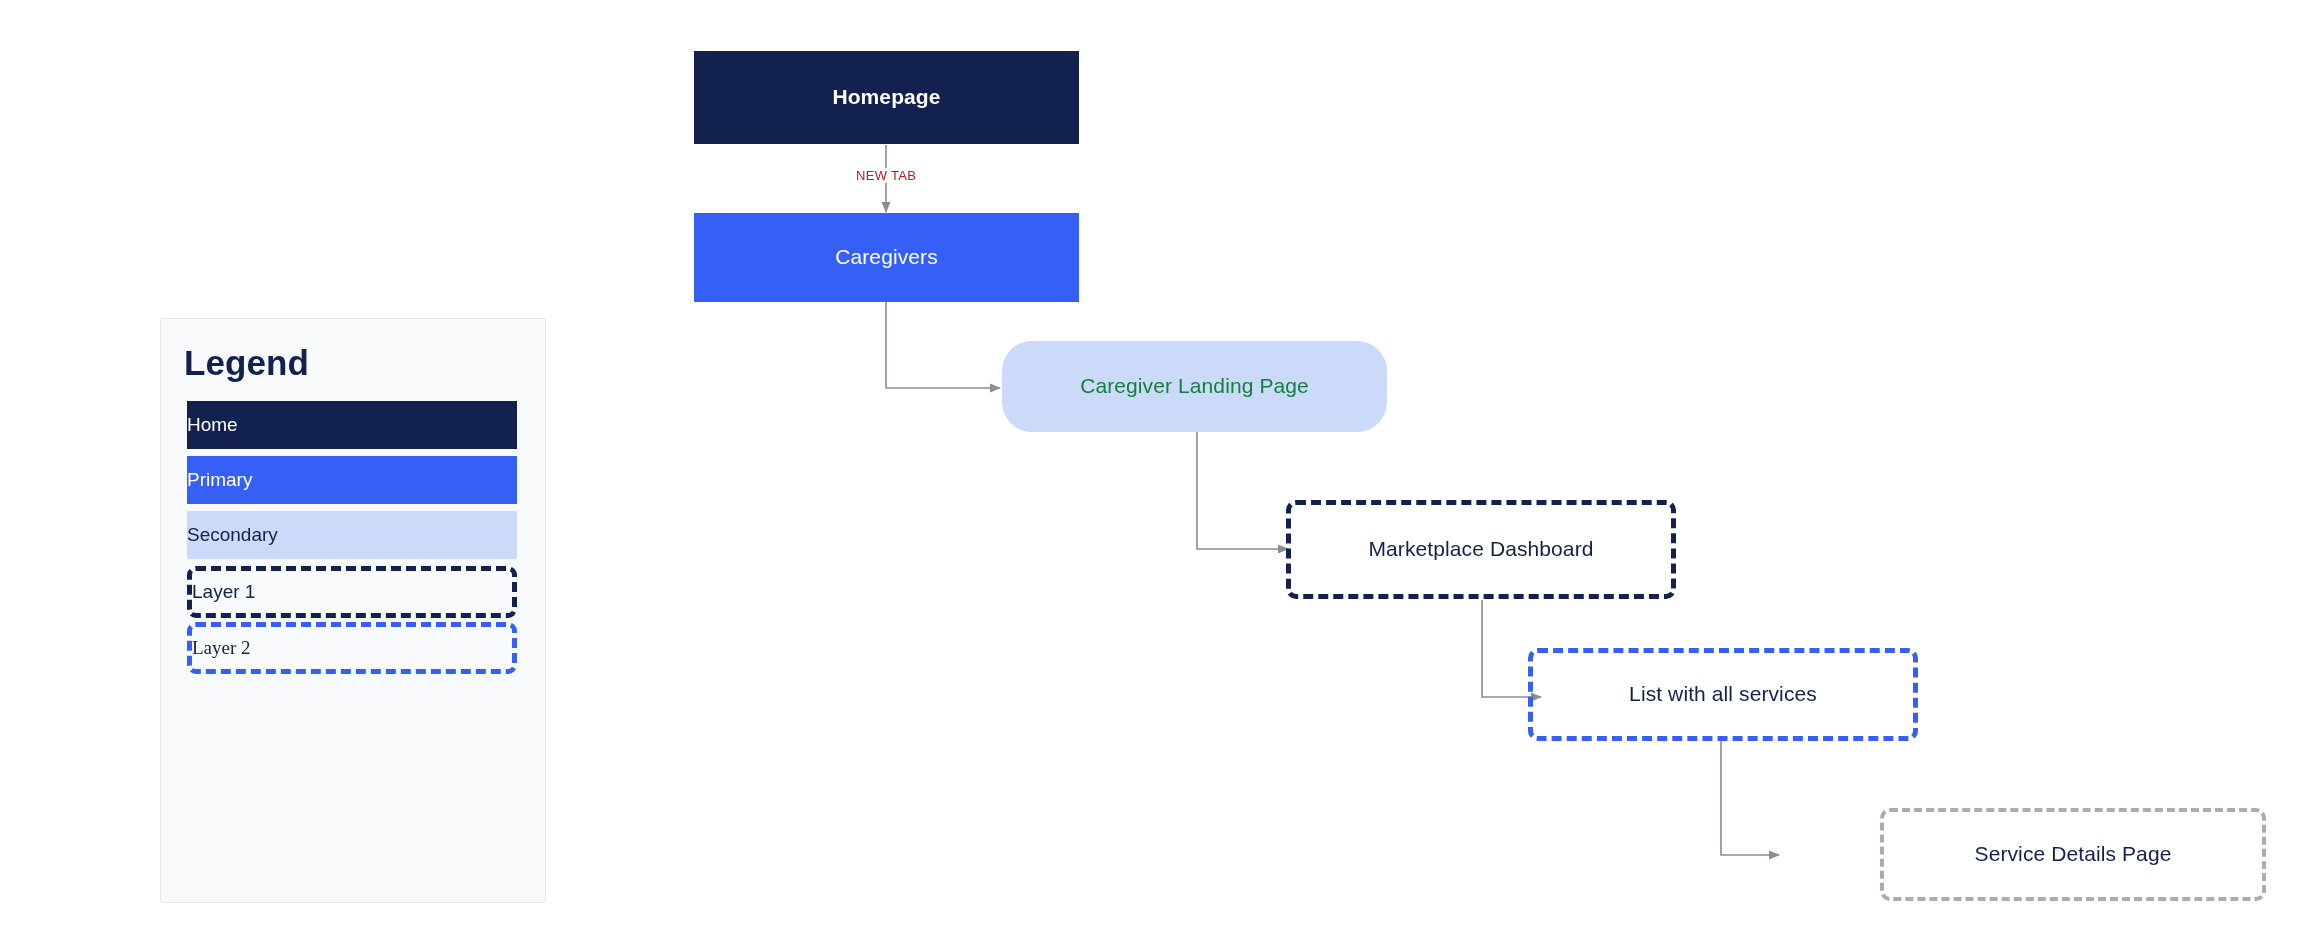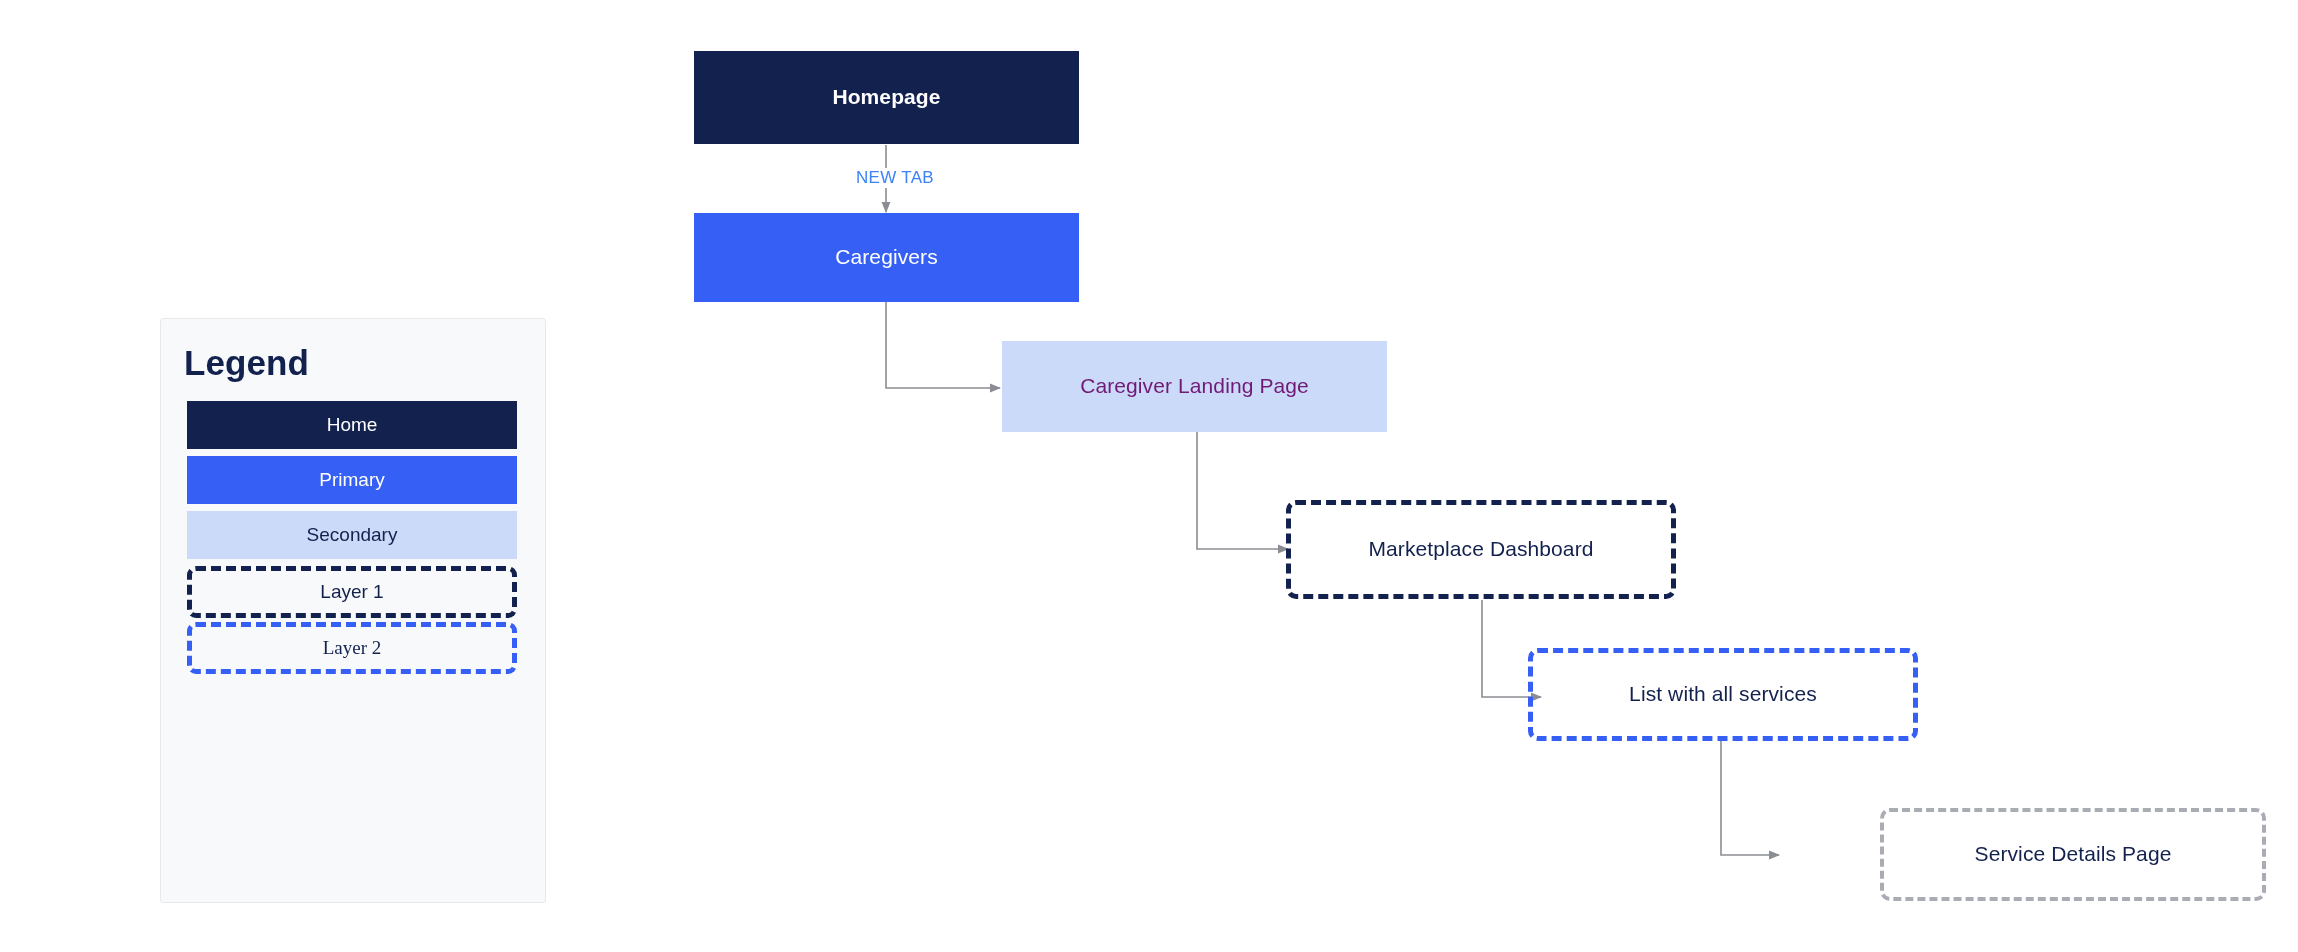--- a/index.html
+++ b/index.html
@@ -45,21 +45,22 @@
     background: #13214e;
     color: #ffffff;
     font-weight: bold;
   }
   .node.solid-primary {
     background: #3660f5;
     color: #ffffff;
   }
   .node.solid-secondary {
     background: #ccdaf9;
-    color: #701a75;
+    color: #15803d;
+    border-radius: 30px;
   }
 
   .node.dashed-l1 {
     background: transparent;
     color: #13214e;
     border: 5px dashed #13214e;
     border-radius: 10px;
   }
   .node.dashed-l2 {
     background: transparent;
@@ -70,22 +71,22 @@
   .node.dashed-l3 {
     background: transparent;
     color: #13214e;
     border: 4px dashed #a9adb3;
     border-radius: 10px;
   }
 
   
   .edge-label {
     position: absolute;
-    font-size: 17px;
-    color: #3b82f6;
+    font-size: 13px;
+    color: #b91c1c;
     background: #ffffff;
     padding: 0 5px;
     white-space: nowrap;
     letter-spacing: 0.3px;
   }
 
   
   #legend {
     position: absolute;
     left: 160px;
@@ -113,21 +114,20 @@
     top: 82px;
     width: 330px;
   }
 
   .legend-item {
     position: relative;
     height: 48px;
     margin-bottom: 7px;
     display: flex;
     align-items: center;
-    justify-content: center;
     font-size: 19px;
     text-align: center;
   }
 
   .legend-item.solid-home { background: #13214e; color: #ffffff; }
   .legend-item.solid-primary { background: #3660f5; color: #ffffff; }
   .legend-item.solid-secondary { background: #ccdaf9; color: #13214e; }
 
   .legend-item.dashed-l1 {
     border: 5px dashed #13214e;

